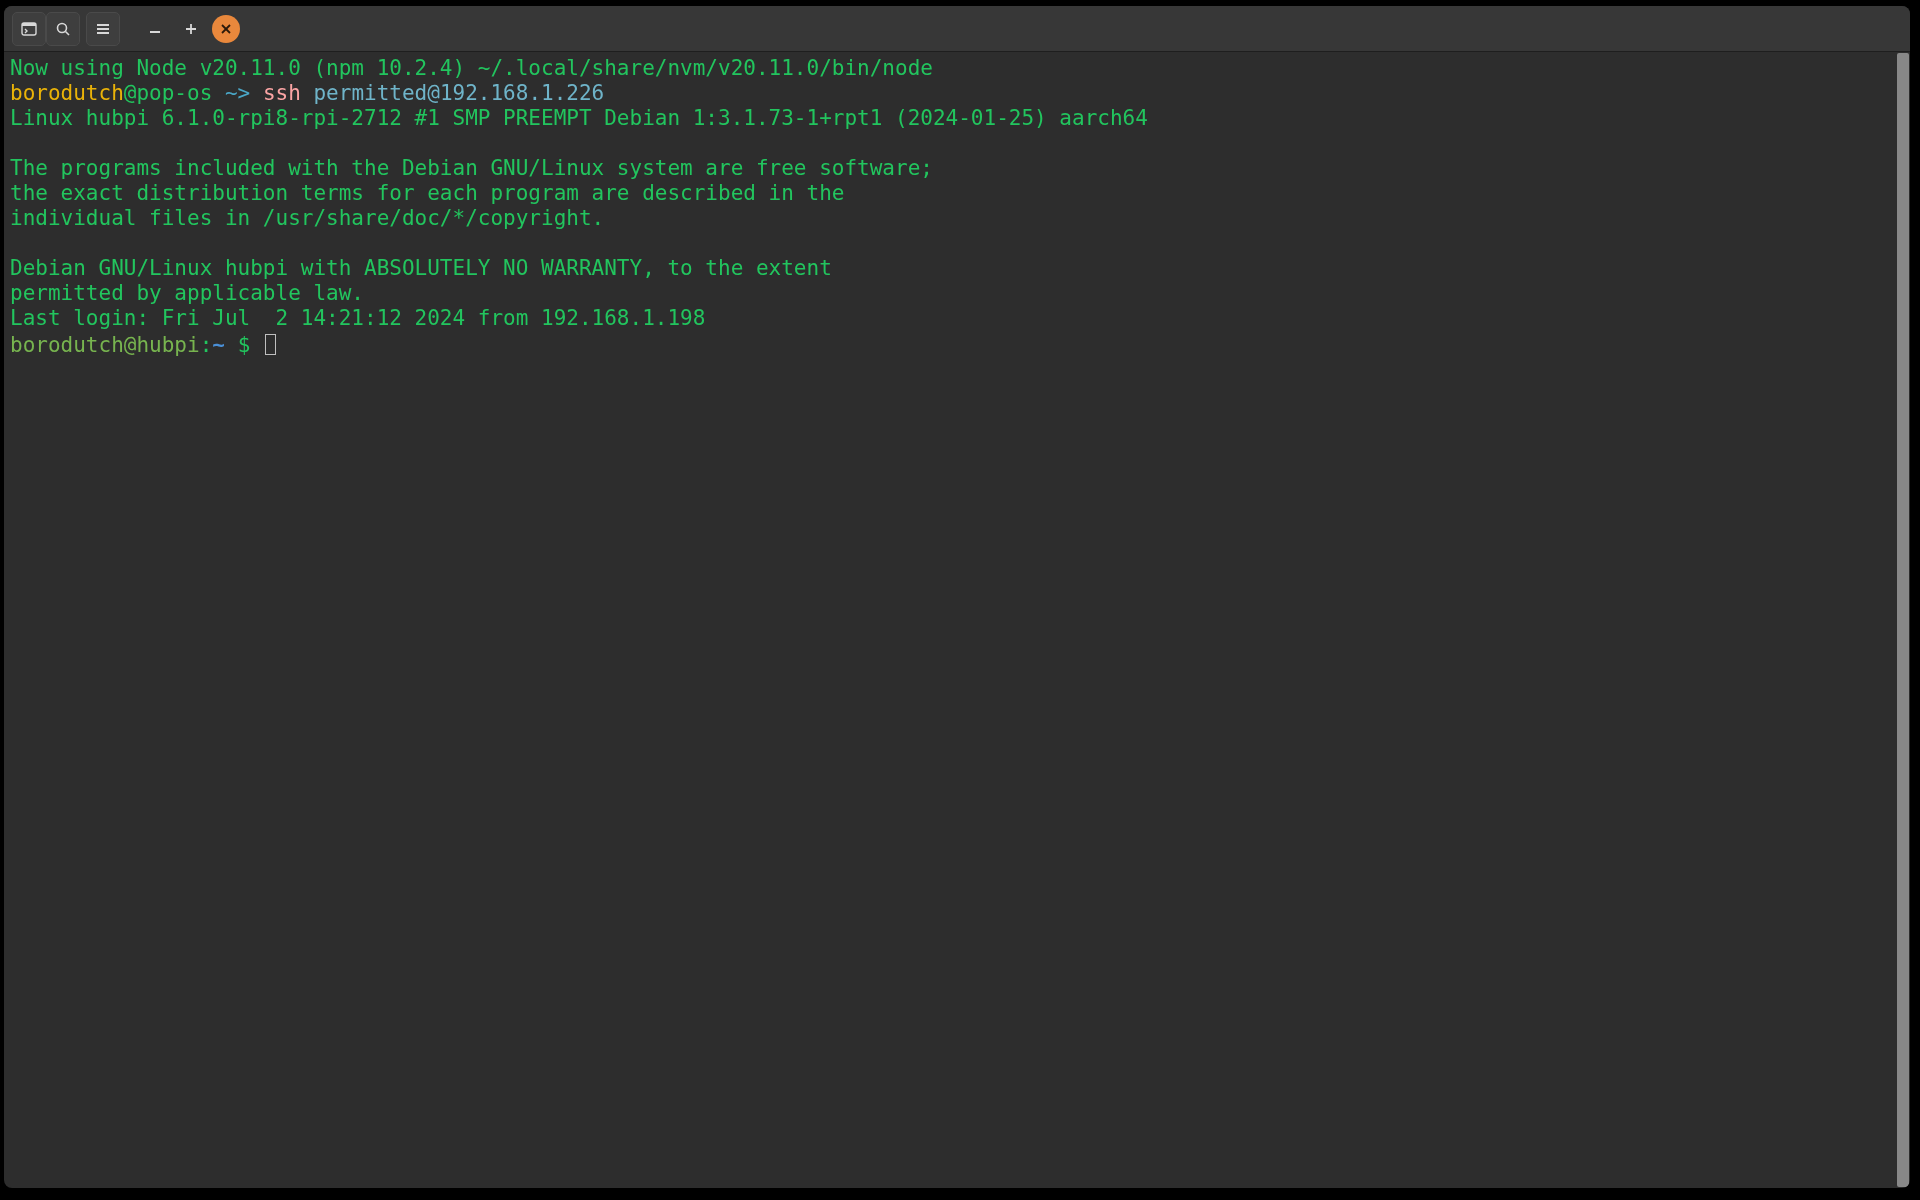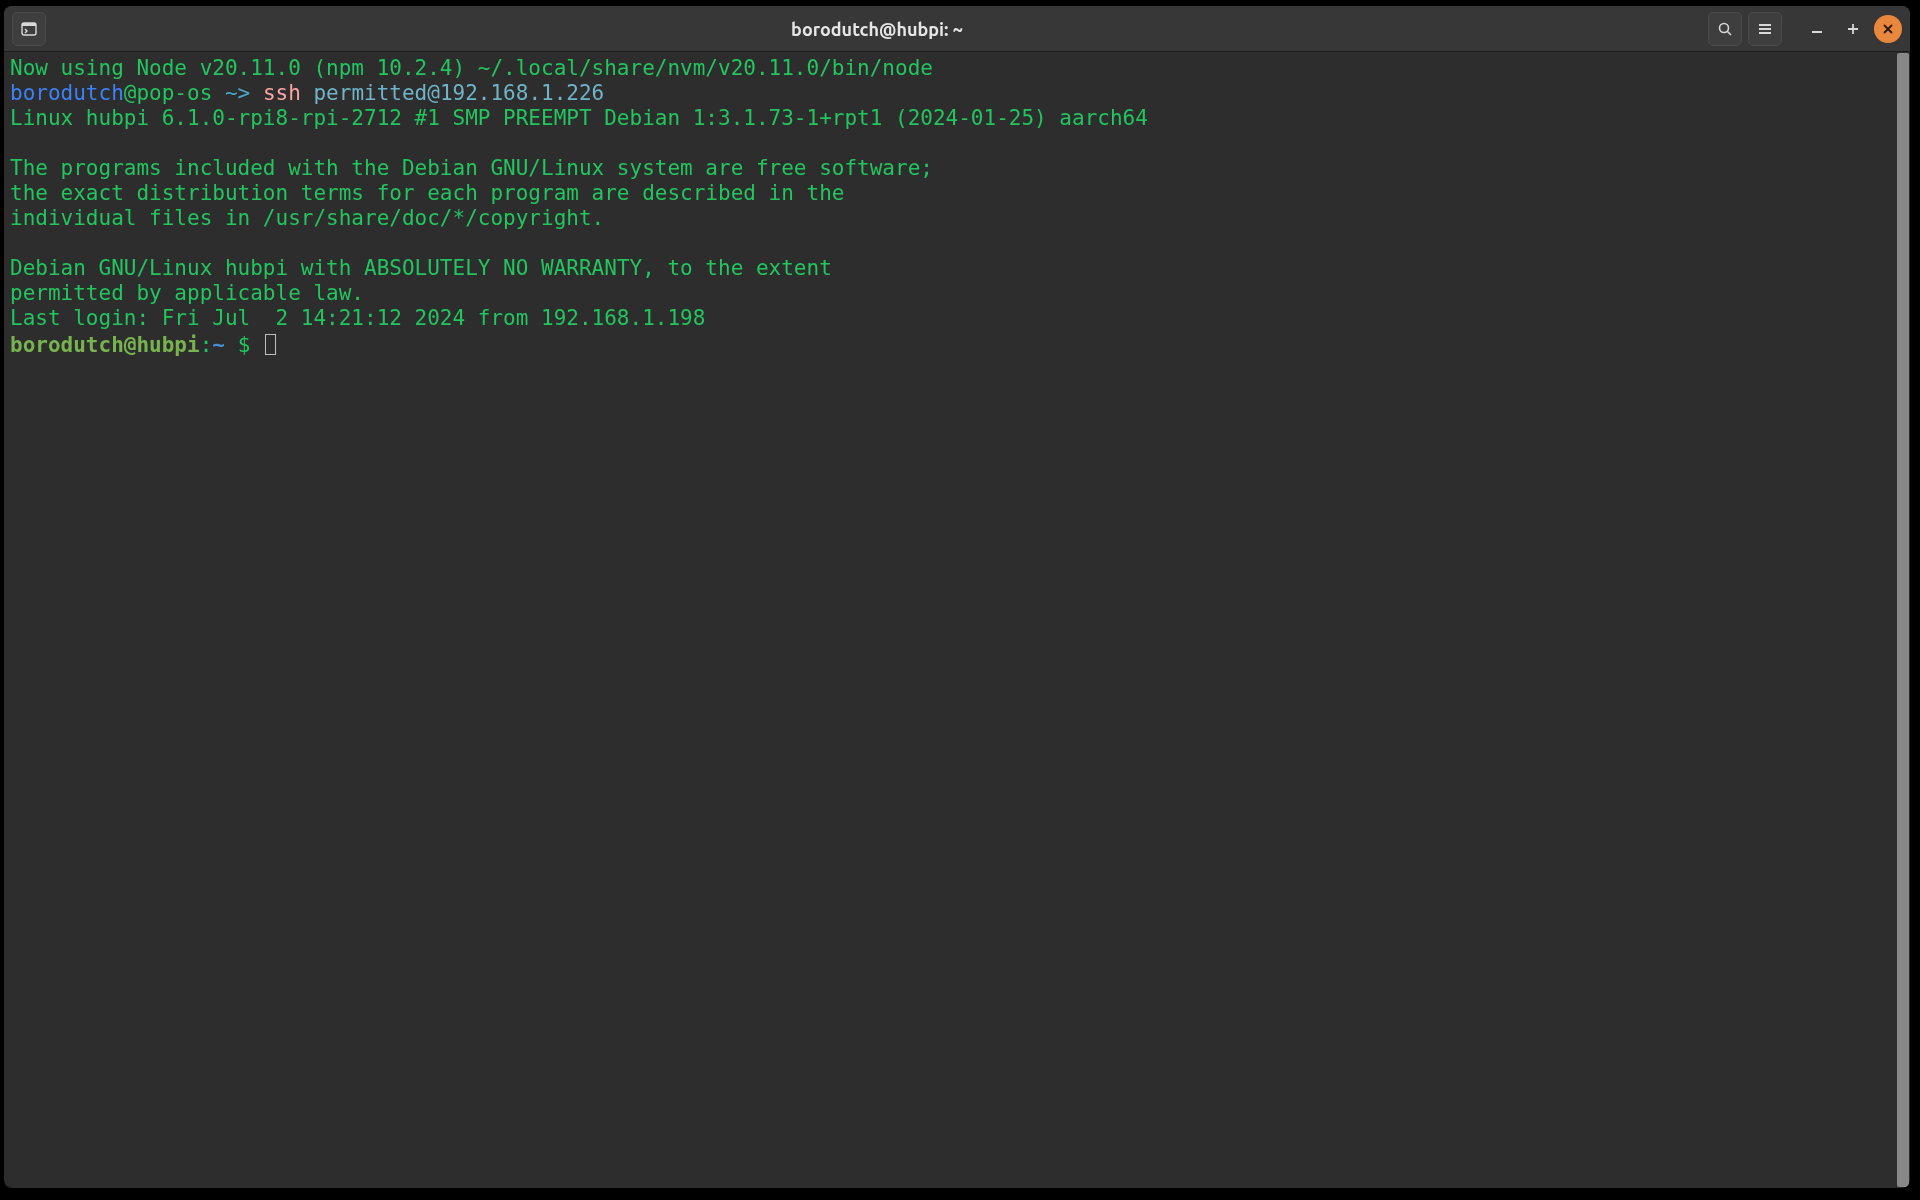--- a/index.html
+++ b/index.html
@@ -77,25 +77,25 @@
     white-space:pre;
     font-family:"DejaVu Sans Mono","Liberation Mono","Ubuntu Mono",monospace;
   }
   .scrollbar {
     position:absolute;
     right:1px; top:1px; bottom:1px;
     width:12px;
     background:#888888;
     border-radius:2px;
   }
-  .c-cyan   { color:#3b82f6; }
+  .c-cyan   { color:#eab308; }
   .c-blue   { color:#4aa7c7; }
   .c-cmd    { color:#fca5a5; }
   .c-arg    { color:#6fb4c9; }
-  .c-green  { color:#77b44f; font-weight:bold; }
+  .c-green  { color:#77b44f; font-weight:normal; }
   .c-gblue  { color:#4a8fd6; font-weight:bold; }
   .c-white  { color:#22c55e; }
   .cursor {
     display:inline-block;
     width:11px; height:21px;
     border:1px solid #bfbfbf;
     transform:translateY(3px);
     margin-left:2px;
   }
   svg { display:block; }
@@ -111,21 +111,20 @@
         <span>
           <svg width="16" height="16" viewBox="0 0 16 16">
             <rect x="1" y="2" width="14" height="12" rx="2" fill="none" stroke="#d8d8d8" stroke-width="1.4"></rect>
             <rect x="1" y="2" width="14" height="3" fill="#d8d8d8"></rect>
             <path d="M4 8 L6 10 L4 12" fill="none" stroke="#d8d8d8" stroke-width="1.4"></path>
           </svg>
         </span>
       </div>
     </div>
 
-    <div class="center">borodutch@hubpi: ~</div>
 
     <div class="right">
       <div class="hbtn">
         <span>
           <svg width="16" height="16" viewBox="0 0 16 16">
             <circle cx="7" cy="7" r="4.5" fill="none" stroke="#d8d8d8" stroke-width="1.6"></circle>
             <line x1="10.5" y1="10.5" x2="14" y2="14" stroke="#d8d8d8" stroke-width="1.6"></line>
           </svg>
         </span>
       </div>

